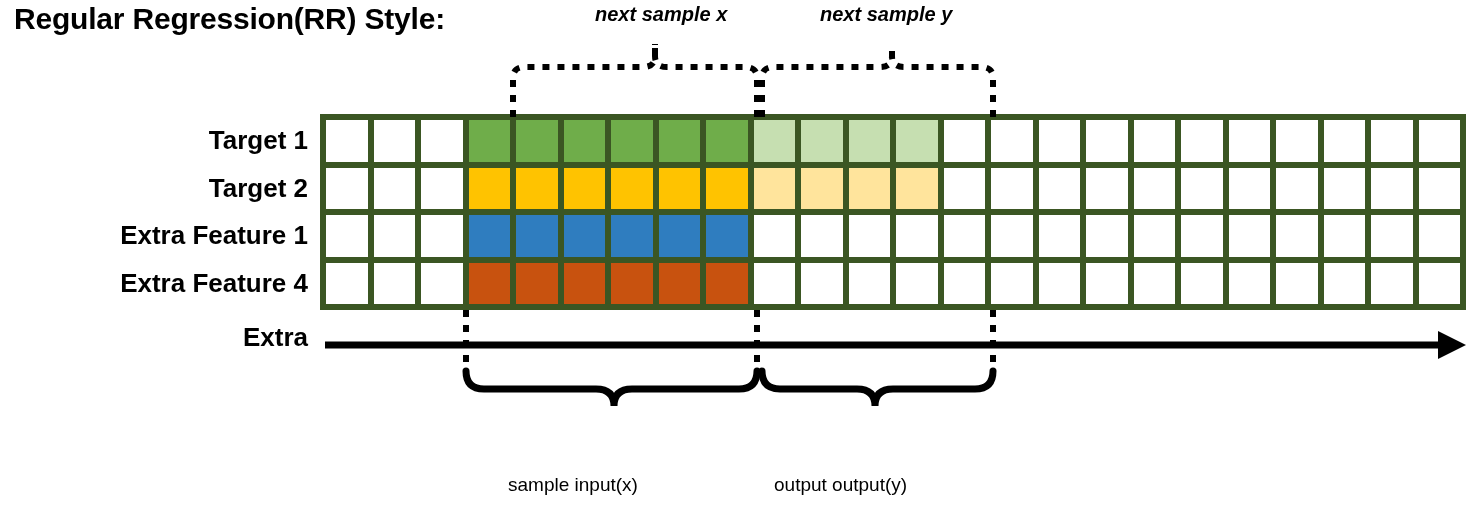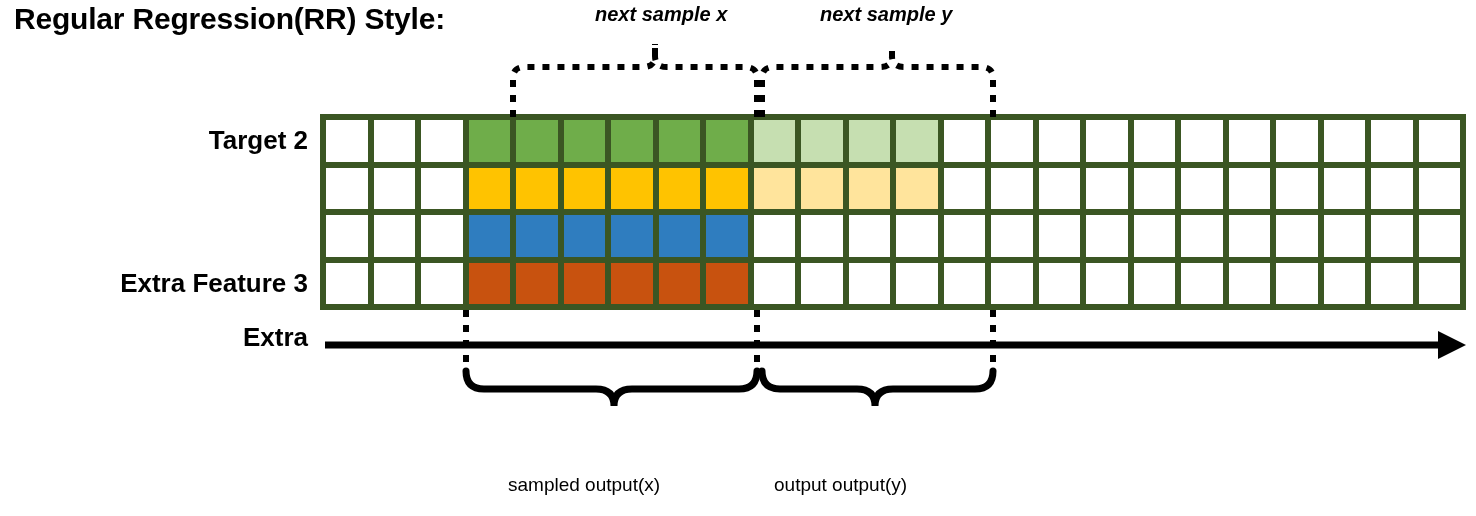--- a/index.html
+++ b/index.html
@@ -59,22 +59,24 @@
 <body>
 
 <div id="stage">
 
   <div class="title">Regular Regression(RR) Style:</div>
 
   <div class="brace-label lbl-next-x">next sample x</div>
   <div class="brace-label lbl-next-y">next sample y</div>
 
   <div id="rowlabels">
-    <div class="row-label rl0">Target 2</div>
-    <div class="row-label rl3">Extra Feature 3</div>
+    <div class="row-label rl0">Target 1</div>
+    <div class="row-label rl1">Target 2</div>
+    <div class="row-label rl2">Extra Feature 1</div>
+    <div class="row-label rl3">Extra Feature 4</div>
   </div>
 
   <div class="time-label">Extra</div>
 
   <div id="grid" style="background: rgb(59, 86, 35);">
       <div class="cell" style="left: 6px; top: 6px; width: 41.5px; height: 41.5px; background: rgb(255, 255, 255);"></div>
       <div class="cell" style="left: 53.5px; top: 6px; width: 41.5px; height: 41.5px; background: rgb(255, 255, 255);"></div>
       <div class="cell" style="left: 101px; top: 6px; width: 41.5px; height: 41.5px; background: rgb(255, 255, 255);"></div>
       <div class="cell" style="left: 148.5px; top: 6px; width: 41.5px; height: 41.5px; background: rgb(111, 173, 74);"></div>
       <div class="cell" style="left: 196px; top: 6px; width: 41.5px; height: 41.5px; background: rgb(111, 173, 74);"></div>
@@ -195,21 +197,21 @@
 
     <g fill="none" stroke="#000" stroke-width="7" stroke-linecap="round">
       <path d="M466,371 Q466,389 484,389 L596,389 Q614,389 614,406 Q614,389 632,389 L739,389 Q757,389 757,371"></path>
     </g>
     <g fill="none" stroke="#000" stroke-width="7" stroke-linecap="round">
       <path d="M762,371 Q762,389 780,389 L857,389 Q875,389 875,406 Q875,389 893,389 L975,389 Q993,389 993,371"></path>
     </g>
   </svg>
 
   <div class="footnote fn-x">
-    <div>sampled output(x)</div>
+    <div>sample input(x)</div>
     
     
   </div>
   <div class="footnote fn-y">
     <div>output output(y)</div>
     
     
   </div>
 
 </div>

